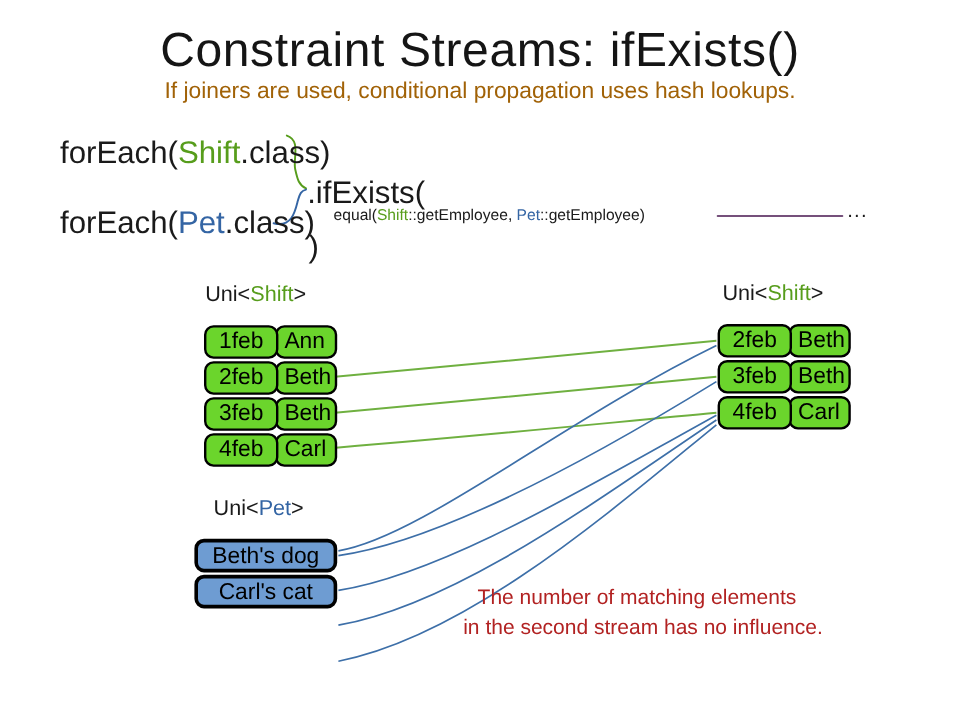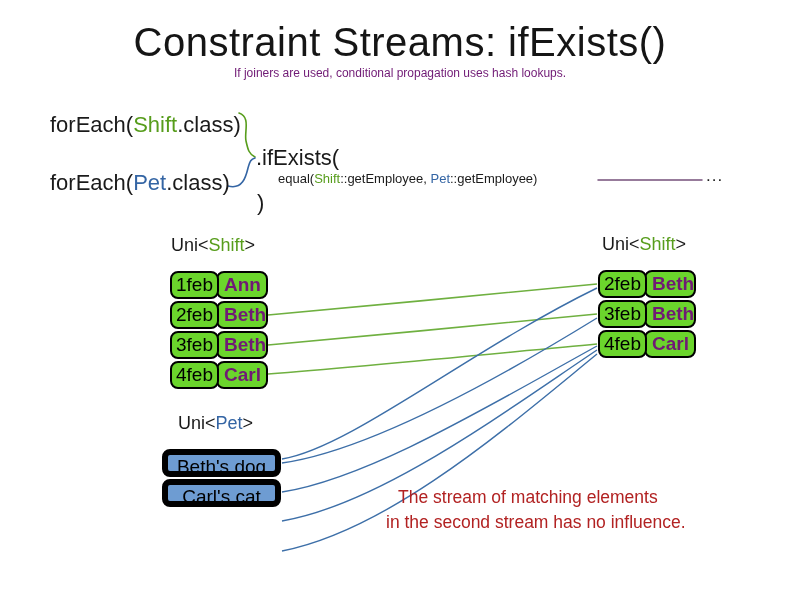--- a/index.html
+++ b/index.html
@@ -27,24 +27,24 @@
     font-size: 40px;
     font-weight: 400;
     color: #151515;
     letter-spacing: 0.5px;
   }
   .subtitle {
     position: absolute;
     top: 66px; left: 0;
     width: 100%;
     text-align: center;
-    font-size: 12px;
-    color: #701a75;
+    font-size: 19px;
+    color: #a16207;
   }
-  .codeline { position: absolute; font-size: 22px; color: #1a1a1a; white-space: nowrap; }
+  .codeline { position: absolute; font-size: 26px; color: #1a1a1a; white-space: nowrap; }
   .code-foreach-shift { left: 50px; top: 112px; }
   .code-foreach-pet   { left: 50px; top: 170px; }
   .code-ifexists      { left: 256px; top: 145px; }
   .code-equal         { left: 278px; top: 171px; font-size: 13px; }
   .code-close         { left: 257px; top: 190px; }
   .code-ellipsis      { left: 706px; top: 166px; font-size: 17px; letter-spacing: 1px; }
   .tok-green { color: #579d1c; }
   .tok-blue  { color: #3465a4; }
 
   .uni-label { position: absolute; font-size: 18px; color: #1a1a1a; white-space: nowrap; }
@@ -59,29 +59,29 @@
   .cell {
     height: 28px;
     background: #6bd52c;
     border: 2px solid #000;
     border-radius: 8px;
     font-size: 19px;
     line-height: 24px;
     white-space: nowrap;
     overflow: hidden;
   }
-  .cell.date { width: 49px; text-align: center; color: #000; z-index: 2; position: relative; }
-  .cell.name { width: 52px; margin-left: -3px; padding-left: 6px; color: #701a75; z-index: 1; position: relative; font-weight: bold; }
+  .cell.date { width: 62px; text-align: center; color: #000; z-index: 2; position: relative; }
+  .cell.name { width: 52px; margin-left: -3px; padding-left: 6px; color: #000000; z-index: 1; position: relative; }
 
   .pet-list { position: absolute; left: 162px; top: 449px; display: flex; flex-direction: column; }
   .pet-box {
     width: 119px; height: 28px;
     margin-bottom: 2px;
     background: #6e9cd2;
-    border: 6px solid #000000;
+    border: 3px solid #000000;
     border-radius: 8px;
     font-size: 19px;
     line-height: 23px;
     text-align: center;
     color: #000;
   }
   .note-line { position: absolute; font-size: 17.5px; color: #b22222; white-space: nowrap; }
   .note-line.l1 { left: 398px; top: 487px; }
   .note-line.l2 { left: 386px; top: 512px; }
 </style>
@@ -160,16 +160,16 @@
     </div>
   </div>
 
   <div class="uni-label uni-pet"><span>Uni&lt;</span><span class="tok-blue">Pet</span><span>&gt;</span></div>
 
   <div class="pet-list">
     <div class="pet-box">Beth's dog</div>
     <div class="pet-box">Carl's cat</div>
   </div>
 
-  <div class="note-line l1">The stream of matching elements</div>
+  <div class="note-line l1">The number of matching elements</div>
   <div class="note-line l2">in the second stream has no influence.</div>
 
 </div>
 
 </body></html>

